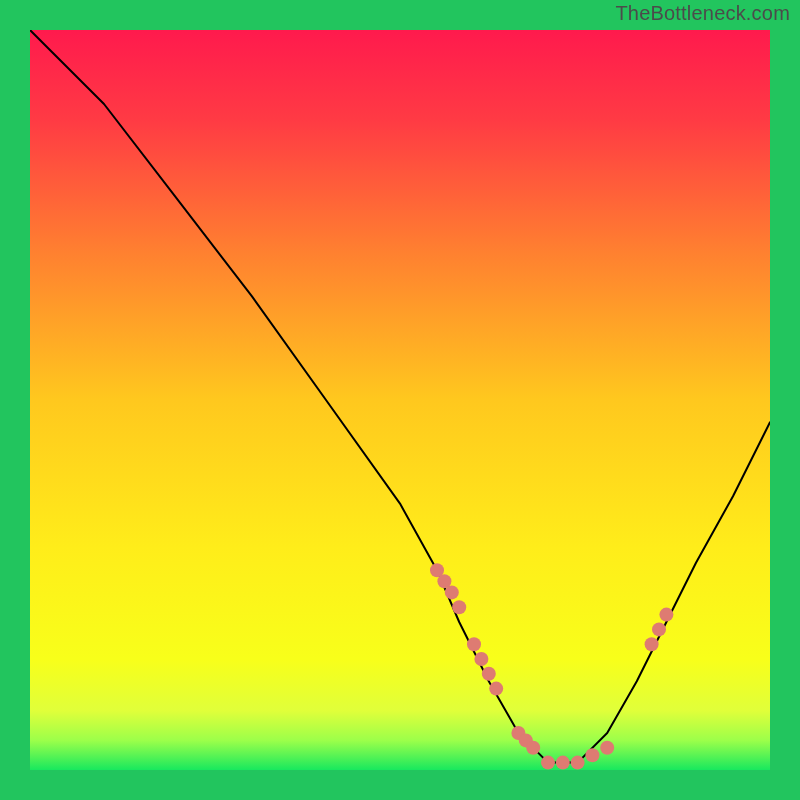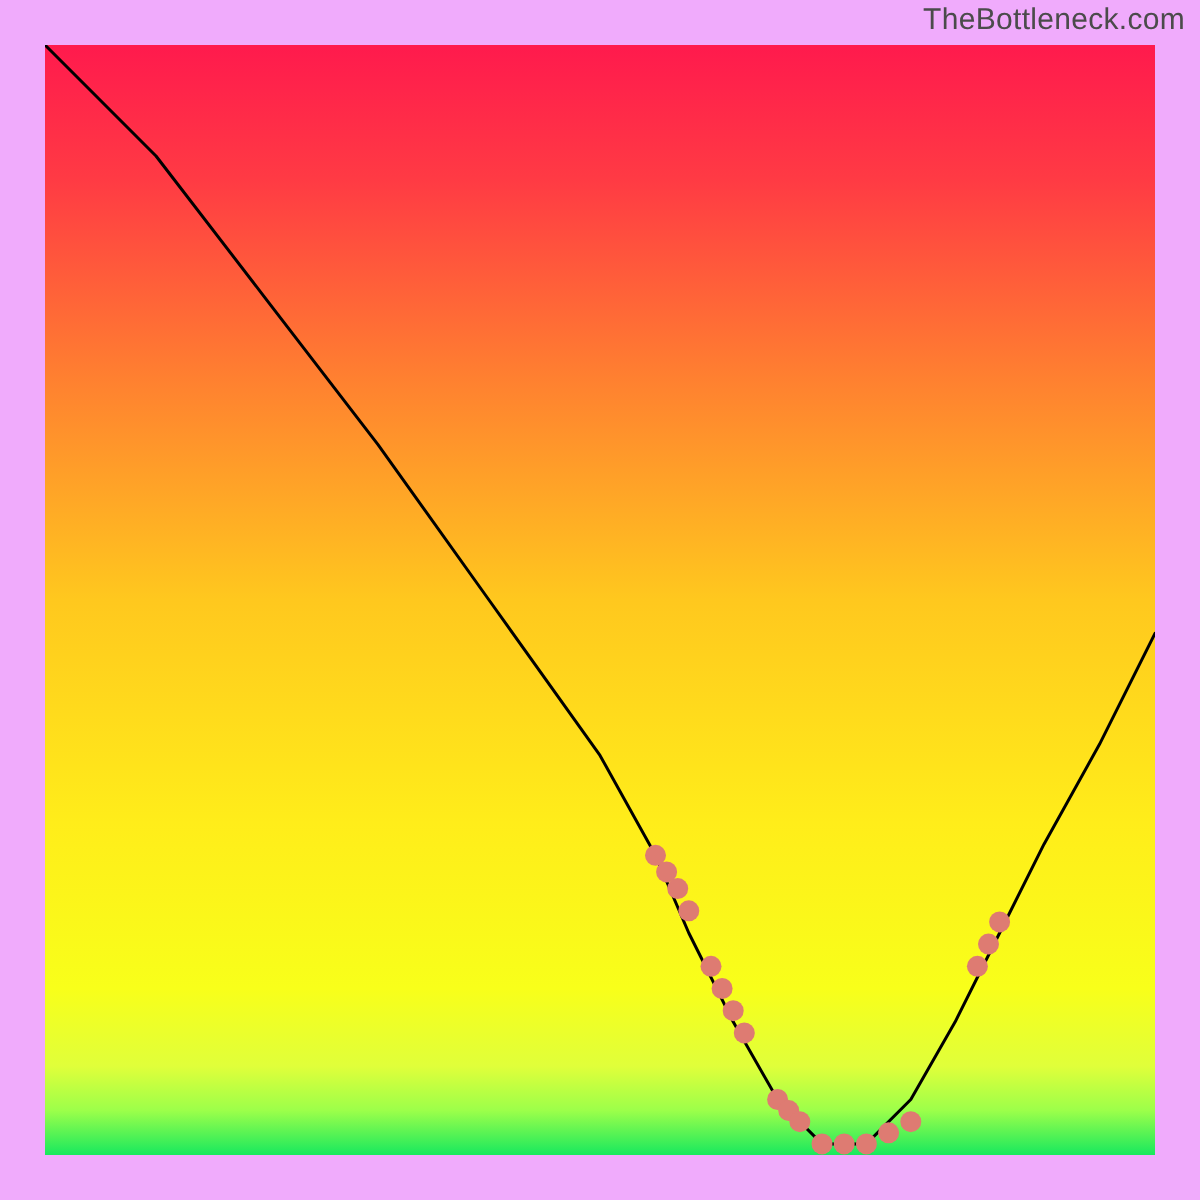--- a/index.html
+++ b/index.html
@@ -8,21 +8,21 @@
     width: 800px;
     height: 800px;
     background: #000;
     font-family: Arial, Helvetica, sans-serif;
     overflow: hidden;
   }
   .frame {
     position: relative;
     width: 800px;
     height: 800px;
-    background: #f0abfc;
+    background: #22c55e;
   }
   .watermark {
     position: absolute;
     top: 2px;
     right: 10px;
     font-size: 20px;
     color: #4b4b4b;
     font-weight: 500;
     letter-spacing: 0.2px;
   }

